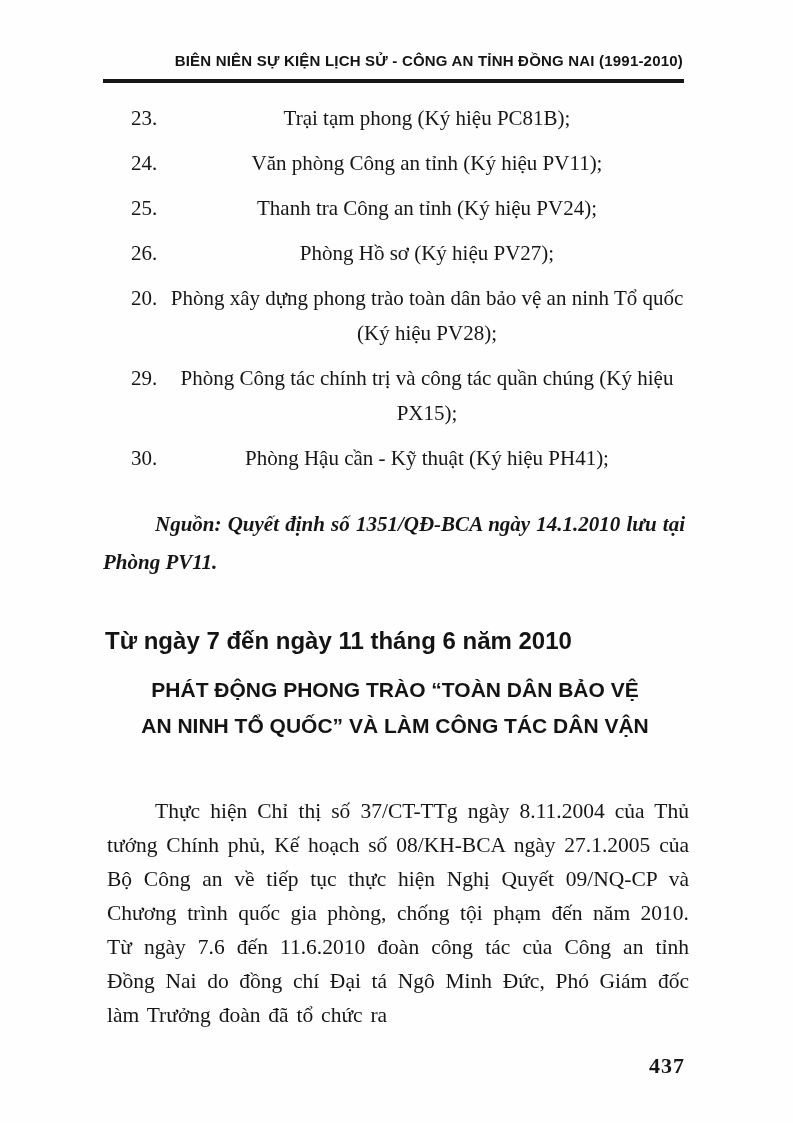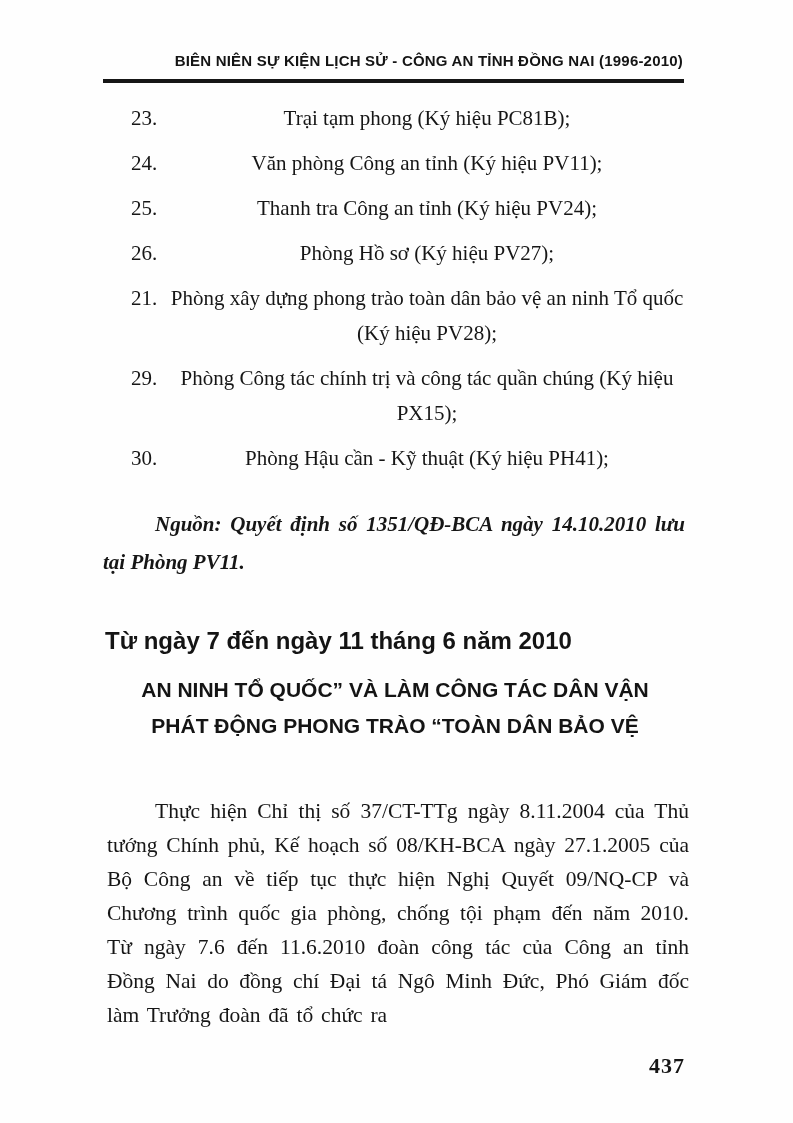--- a/index.html
+++ b/index.html
@@ -133,21 +133,21 @@
     letter-spacing: 1px;
     margin-top: 20px;
   }
 </style>
 </head>
 <body>
 
 <div class="page">
 
   <header class="running-header">
-    <span>BIÊN NIÊN SỰ KIỆN LỊCH SỬ - CÔNG AN TỈNH ĐỒNG NAI (1996-2010)</span>
+    <span>BIÊN NIÊN SỰ KIỆN LỊCH SỬ - CÔNG AN TỈNH ĐỒNG NAI (1991-2010)</span>
   </header>
 
   <div class="header-rule"></div>
 
   <ol class="dept-list">
     <li class="dept-item">
       <span class="num">23.</span>
       <span class="label">Trại tạm phong (Ký hiệu PC81B);</span>
     </li>
     <li class="dept-item">
@@ -156,39 +156,39 @@
     </li>
     <li class="dept-item">
       <span class="num">25.</span>
       <span class="label">Thanh tra Công an tỉnh (Ký hiệu PV24);</span>
     </li>
     <li class="dept-item">
       <span class="num">26.</span>
       <span class="label">Phòng Hồ sơ (Ký hiệu PV27);</span>
     </li>
     <li class="dept-item">
-      <span class="num">21.</span>
+      <span class="num">20.</span>
       <span class="label">Phòng xây dựng phong trào toàn dân bảo vệ an ninh Tổ quốc (Ký hiệu PV28);</span>
     </li>
     <li class="dept-item">
       <span class="num">29.</span>
       <span class="label">Phòng Công tác chính trị và công tác quần chúng (Ký hiệu PX15);</span>
     </li>
     <li class="dept-item">
       <span class="num">30.</span>
       <span class="label">Phòng Hậu cần - Kỹ thuật (Ký hiệu PH41);</span>
     </li>
   </ol>
 
-  <p class="source-note">Nguồn: Quyết định số 1351/QĐ-BCA ngày 14.10.2010 lưu tại Phòng PV11.</p>
+  <p class="source-note">Nguồn: Quyết định số 1351/QĐ-BCA ngày 14.1.2010 lưu tại Phòng PV11.</p>
 
   <div class="event-date">Từ ngày 7 đến ngày 11 tháng 6 năm 2010</div>
 
   <h2 class="event-title">
+    <span class="title-line">PHÁT ĐỘNG PHONG TRÀO “TOÀN DÂN BẢO VỆ</span>
     <span class="title-line">AN NINH TỔ QUỐC” VÀ LÀM CÔNG TÁC DÂN VẬN</span>
-    <span class="title-line">PHÁT ĐỘNG PHONG TRÀO “TOÀN DÂN BẢO VỆ</span>
   </h2>
 
   <p class="body-paragraph">Thực hiện Chỉ thị số 37/CT-TTg ngày 8.11.2004 của Thủ tướng Chính phủ, Kế hoạch số 08/KH-BCA ngày 27.1.2005 của Bộ Công an về tiếp tục thực hiện Nghị Quyết 09/NQ-CP và Chương trình quốc gia phòng, chống tội phạm đến năm 2010. Từ ngày 7.6 đến 11.6.2010 đoàn công tác của Công an tỉnh Đồng Nai do đồng chí Đại tá Ngô Minh Đức, Phó Giám đốc làm Trưởng đoàn đã tổ chức ra</p>
 
   <div class="page-number">437</div>
 
 </div>
 
 </body></html>

